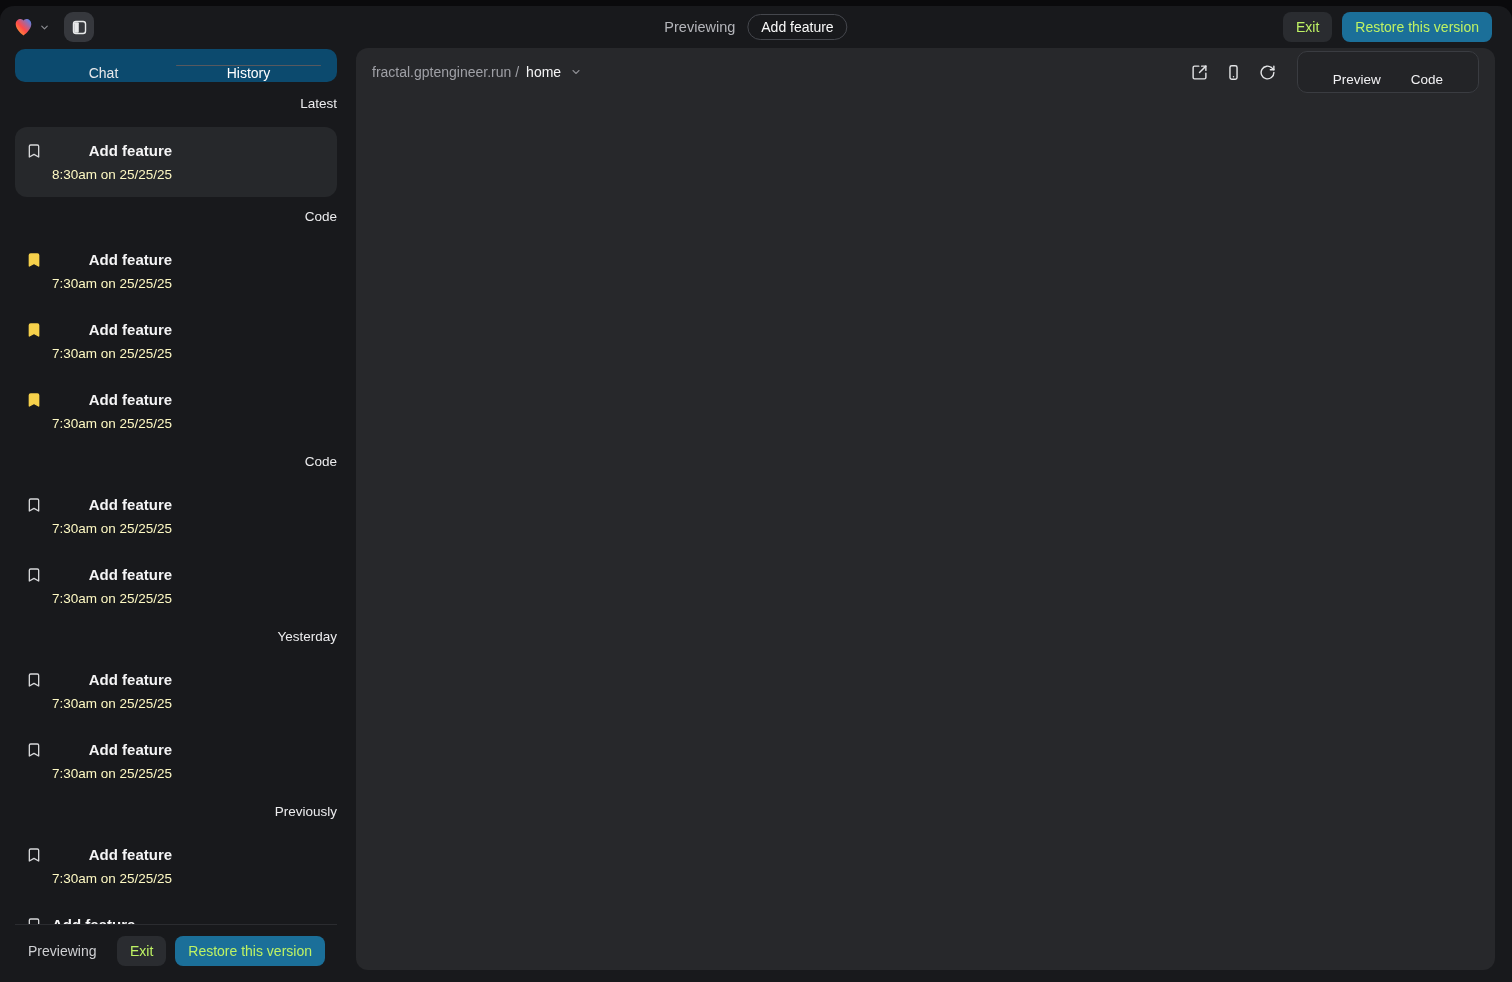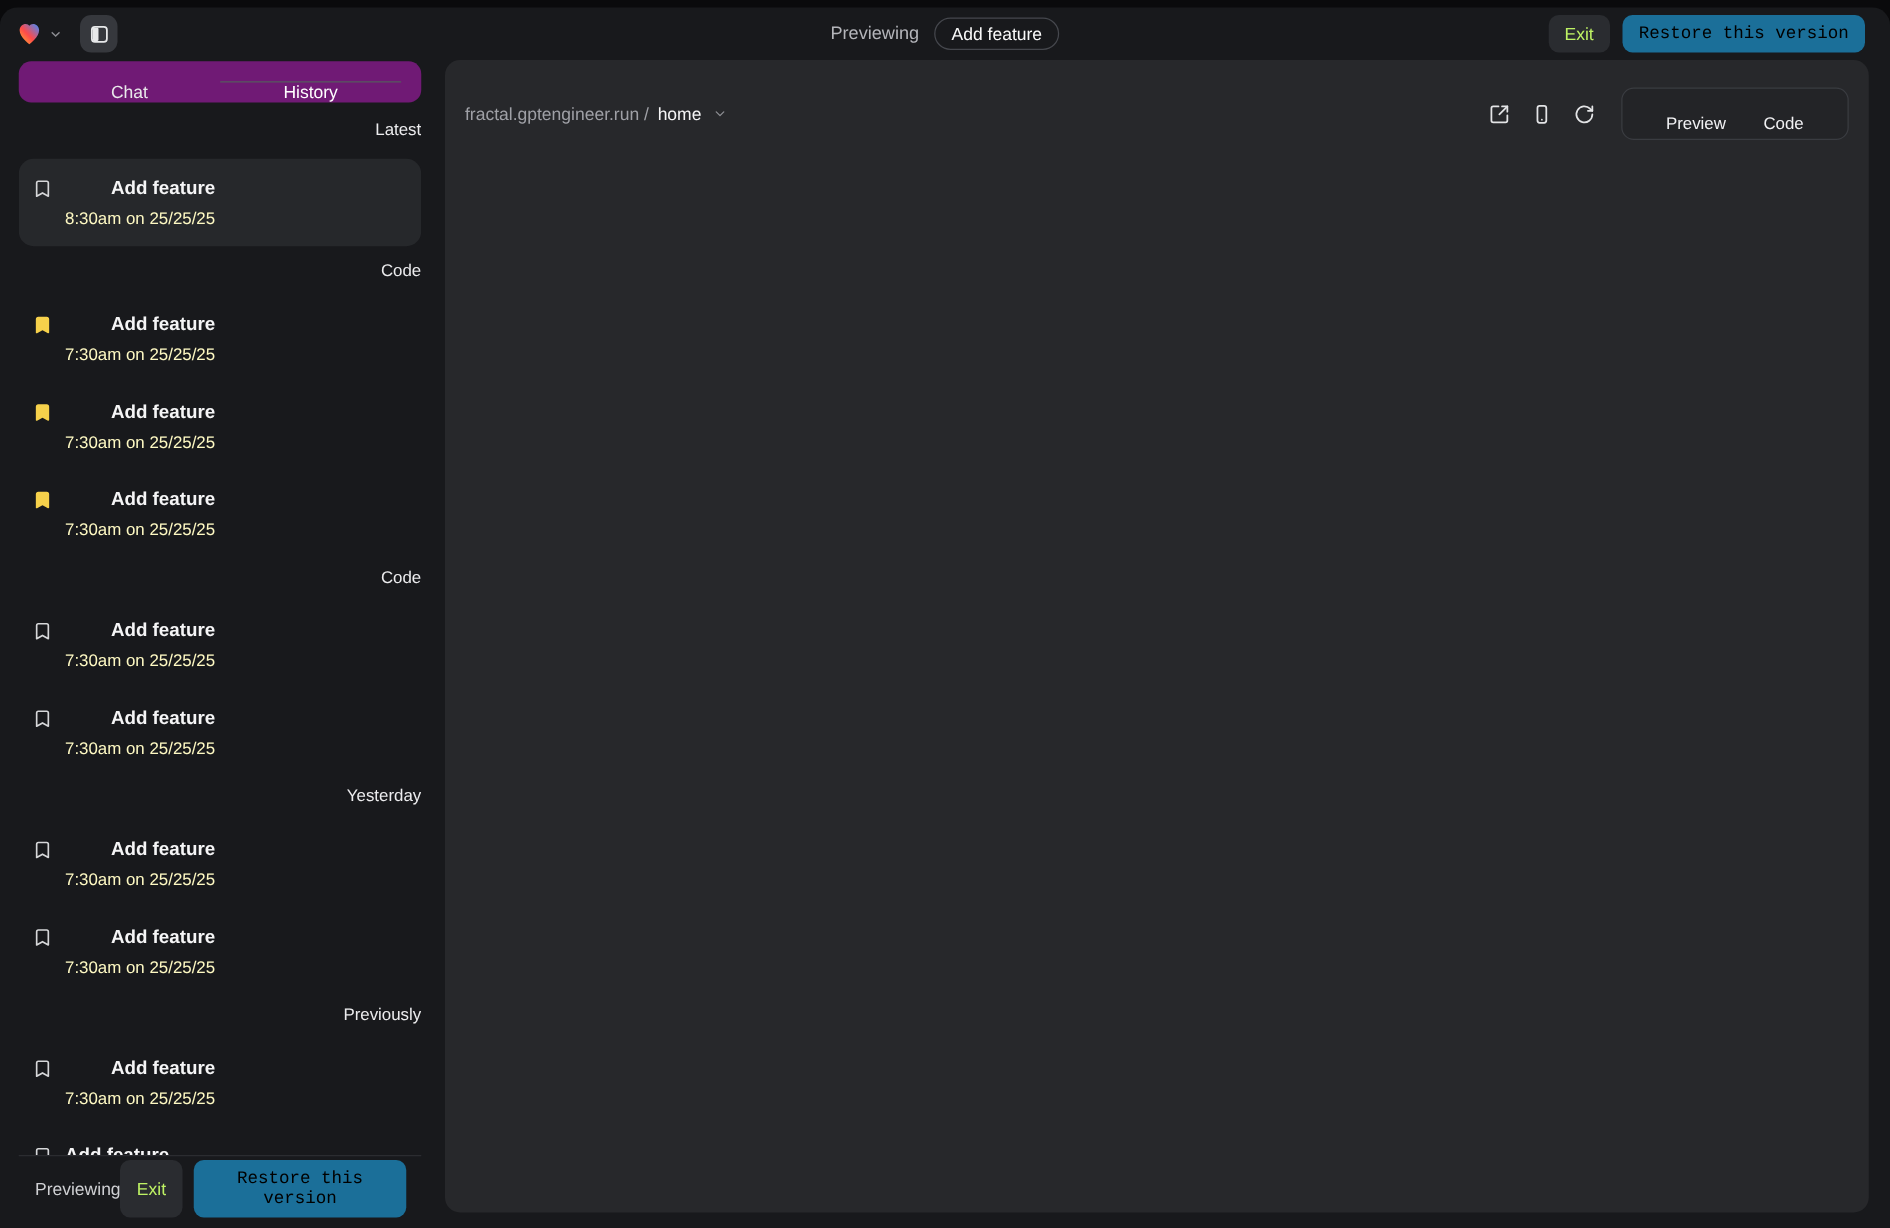--- a/index.html
+++ b/index.html
@@ -43,33 +43,33 @@
     border:1px solid #45474d; border-radius:999px;
     padding:4px 13px; font-size:14px; color:#fafafa; background:transparent;
   }
   .topbar-right { margin-left:auto; display:flex; align-items:center; gap:10px; }
   .btn {
     border:none; border-radius:8px; font-size:14px;
     padding:7px 13px; cursor:pointer;
     font-family:"Liberation Sans", sans-serif;
   }
   .btn-exit { background:#2a2c30; color:#bef264; }
-  .btn-restore { background:#1b6f99; color:#000000;font-family:Liberation Mono, monospace; }
+  .btn-restore { background:#1b6f99; color:#bef264; }
 
   
   .content { flex:1; display:flex; min-height:0; }
 
   
   .sidebar {
     width:322px; flex:0 0 322px; margin-left:15px;
     display:flex; flex-direction:column; min-height:0;
   }
   .tabs {
     flex:0 0 33px; height:33px;
-    background:#701a75; border-radius:10px;
+    background:#0c4a6e; border-radius:10px;
     display:flex; padding:16px; margin-top:1px;
   }
   .tab {
     flex:1; border:none; background:transparent; border-radius:8px;
     color:#e9e9eb; font-size:14px; cursor:pointer;
     font-family:"Liberation Sans", sans-serif;
   }
   .tab.active { background:#57595f; color:#ffffff; }
 
   .history-list { flex:1; overflow:hidden; padding-top:14px;text-align:right; }
@@ -95,21 +95,21 @@
   .footer-actions { margin-left:auto; display:flex; gap:9px; }
 
   
   .main-panel {
     flex:1; margin:0 17px 12px 19px;
     background:#27282b; border-radius:12px;
     display:flex; flex-direction:column; overflow:hidden;
   }
   .panel-header {
     height:48px; flex:0 0 48px;
-    display:flex; align-items:center; padding:0 16px;margin-top:19px;
+    display:flex; align-items:center; padding:0 16px;
   }
   .url-bar { display:flex; align-items:center; gap:7px; font-size:14px; cursor:pointer; }
   .url-prefix { color:#9fa0a6; }
   .url-page { color:#f5f5f6; font-weight:500; }
   .url-bar .chev { margin-left:2px; }
   .panel-actions { margin-left:auto; display:flex; align-items:center; gap:8px; }
   .icon-btn {
     background:none; border:none; color:#e3e4e6; cursor:pointer;
     width:26px; height:26px; display:flex; align-items:center; justify-content:center;
   }

